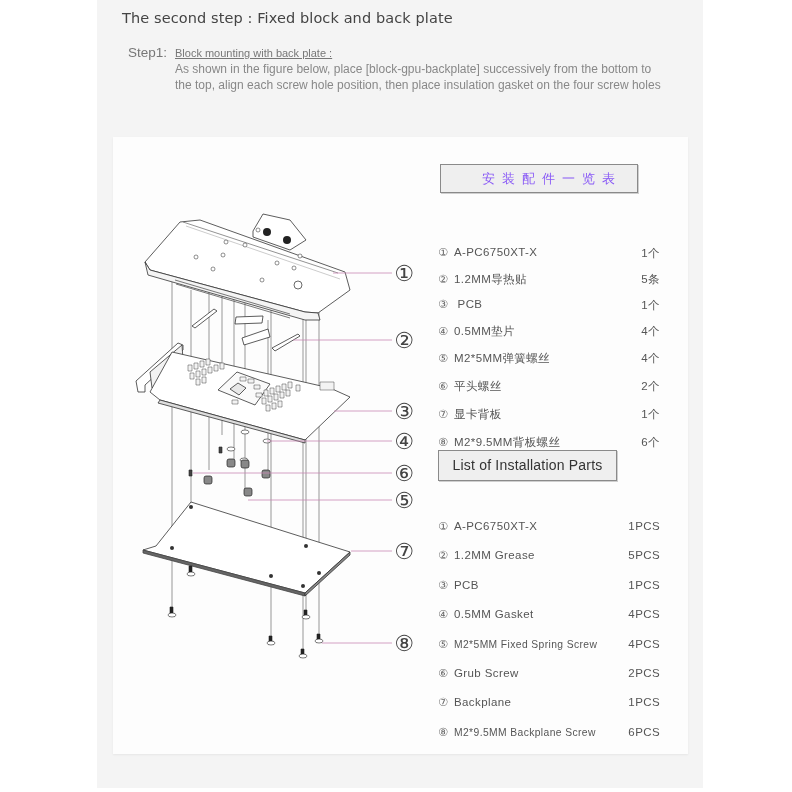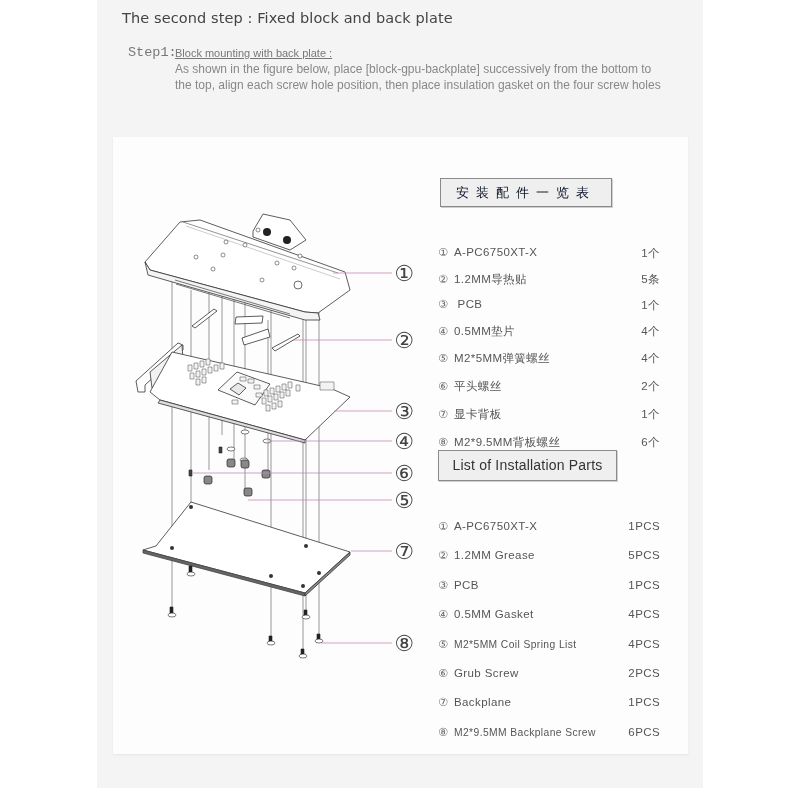--- a/index.html
+++ b/index.html
@@ -10,41 +10,41 @@
   .panel {
     position: absolute; left: 97px; top: 0; width: 606px; height: 788px;
     background: #f4f4f4;
   }
   .title {
     position: absolute; left: 122px; top: 10px; font-size: 14.5px; color: #444;
     font-family: "DejaVu Sans", sans-serif; letter-spacing: 0.1px;
   }
   .step-label {
     position: absolute; left: 128px; top: 45px; font-size: 13.5px; color: #777;
-    font-family: Liberation Mono, monospace;
+    font-family: Liberation Sans, sans-serif;
   }
   .step-heading {
     position: absolute; left: 175px; top: 47px; font-size: 11px; color: #777;
     text-decoration: underline;
   }
   .step-body {
     position: absolute; left: 175px; top: 62px; width: 480px; font-size: 12px; color: #888;
     line-height: 15.5px;
   }
   .step-body span { display: block; white-space: nowrap; }
   .card {
     position: absolute; left: 113px; top: 137px; width: 575px; height: 617px;
     background: #fdfdfd; box-shadow: 0 1px 2px rgba(0,0,0,0.06);
   }
   .diagram { position: absolute; left: 113px; top: 137px; width: 575px; height: 617px; }
   .box {
     position: absolute; background: #efefef; border: 1px solid #8a8a8a;
     box-shadow: 1px 1px 0 #cfcfcf; color: #333; text-align: center;
   }
-  .box-cn { left: 440px; top: 178px; width: 170px; height: 27px; line-height: 27px; font-size: 13px; letter-spacing: 7px; color: #0f172a; }
+  .box-cn { left: 440px; top: 164px; width: 170px; height: 27px; line-height: 27px; font-size: 13px; letter-spacing: 7px; color: #8b5cf6; padding-left: 26px; }
   .box-en { left: 438px; top: 450px; width: 177px; height: 29px; line-height: 29px; font-size: 14px; letter-spacing: 0.2px; color: #333; }
   .row { position: absolute; left: 438px; width: 222px; height: 18px; font-size: 11.5px; color: #555; margin-top: 26px; }
   .row .lbl { position: absolute; left: 0; top: 0; white-space: nowrap; letter-spacing: 0.4px; }
   .row .num { display: inline-block; width: 16px; color: #666; font-family: "DejaVu Sans", sans-serif; font-size: 11px; }
   .row .qty { position: absolute; right: 0; top: 0; white-space: nowrap; letter-spacing: 0.4px; }
   .row.small .lbl { font-size: 10.3px; }
 </style>
 </head>
 <body>
 
@@ -290,21 +290,21 @@
 </div>
 <div class="row" style="top:553px">
   <span class="lbl"><span class="num">③</span><span>PCB</span></span>
   <span class="qty">1PCS</span>
 </div>
 <div class="row" style="top:582px">
   <span class="lbl"><span class="num">④</span><span>0.5MM  Gasket</span></span>
   <span class="qty">4PCS</span>
 </div>
 <div class="row small" style="top:612px">
-  <span class="lbl"><span class="num">⑤</span><span>M2*5MM  Coil  Spring  List</span></span>
+  <span class="lbl"><span class="num">⑤</span><span>M2*5MM  Fixed  Spring  Screw</span></span>
   <span class="qty">4PCS</span>
 </div>
 <div class="row" style="top:641px">
   <span class="lbl"><span class="num">⑥</span><span>Grub  Screw</span></span>
   <span class="qty">2PCS</span>
 </div>
 <div class="row" style="top:670px">
   <span class="lbl"><span class="num">⑦</span><span>Backplane</span></span>
   <span class="qty">1PCS</span>
 </div>

